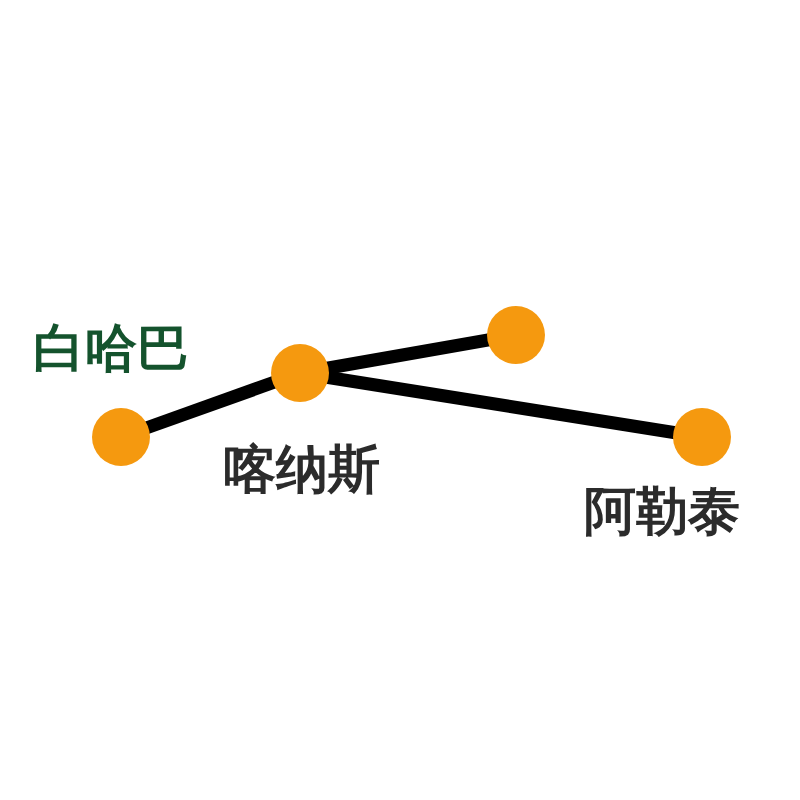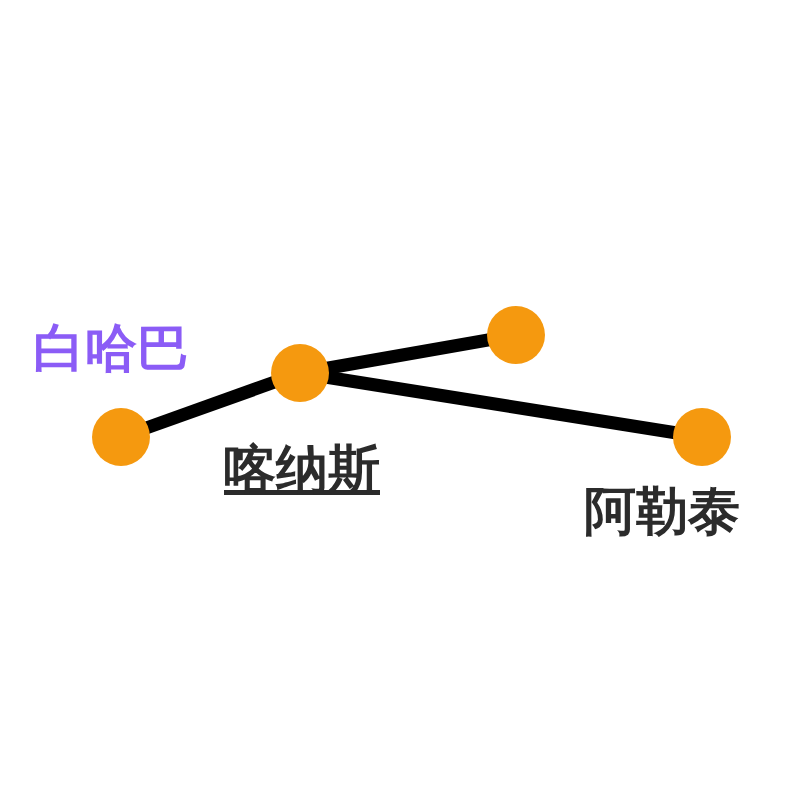--- a/index.html
+++ b/index.html
@@ -46,20 +46,20 @@
       <line x1="300" y1="373" x2="702" y2="437" stroke="#000000" stroke-width="13" stroke-linecap="butt"></line>
     </g>
     <g>
       <circle cx="121" cy="437" r="29" fill="#F5990F"></circle>
       <circle cx="300" cy="373" r="29" fill="#F5990F"></circle>
       <circle cx="516" cy="335" r="29" fill="#F5990F"></circle>
       <circle cx="702" cy="437" r="29" fill="#F5990F"></circle>
     </g>
   </svg>
 
-  <div class="node-label" id="label-baihaba" style="left: 33px; top: 322px; font-size: 52px; color: #8b5cf6;">白哈巴</div>
+  <div class="node-label" id="label-baihaba" style="left: 33px; top: 322px; font-size: 52px; color: #14532d;">白哈巴</div>
 
-  <div class="node-label" id="label-kanas" style="left: 224px; top: 443px; font-size: 52px; color: rgb(43, 43, 43); text-decoration: underline;">喀纳斯</div>
+  <div class="node-label" id="label-kanas" style="left: 224px; top: 443px; font-size: 52px; color: rgb(43, 43, 43);">喀纳斯</div>
 
 
   <div class="node-label" id="label-altay" style="left: 584px; top: 485px; font-size: 52px; color: rgb(43, 43, 43);">阿勒泰</div>
 
 </div>
 
 </body></html>

